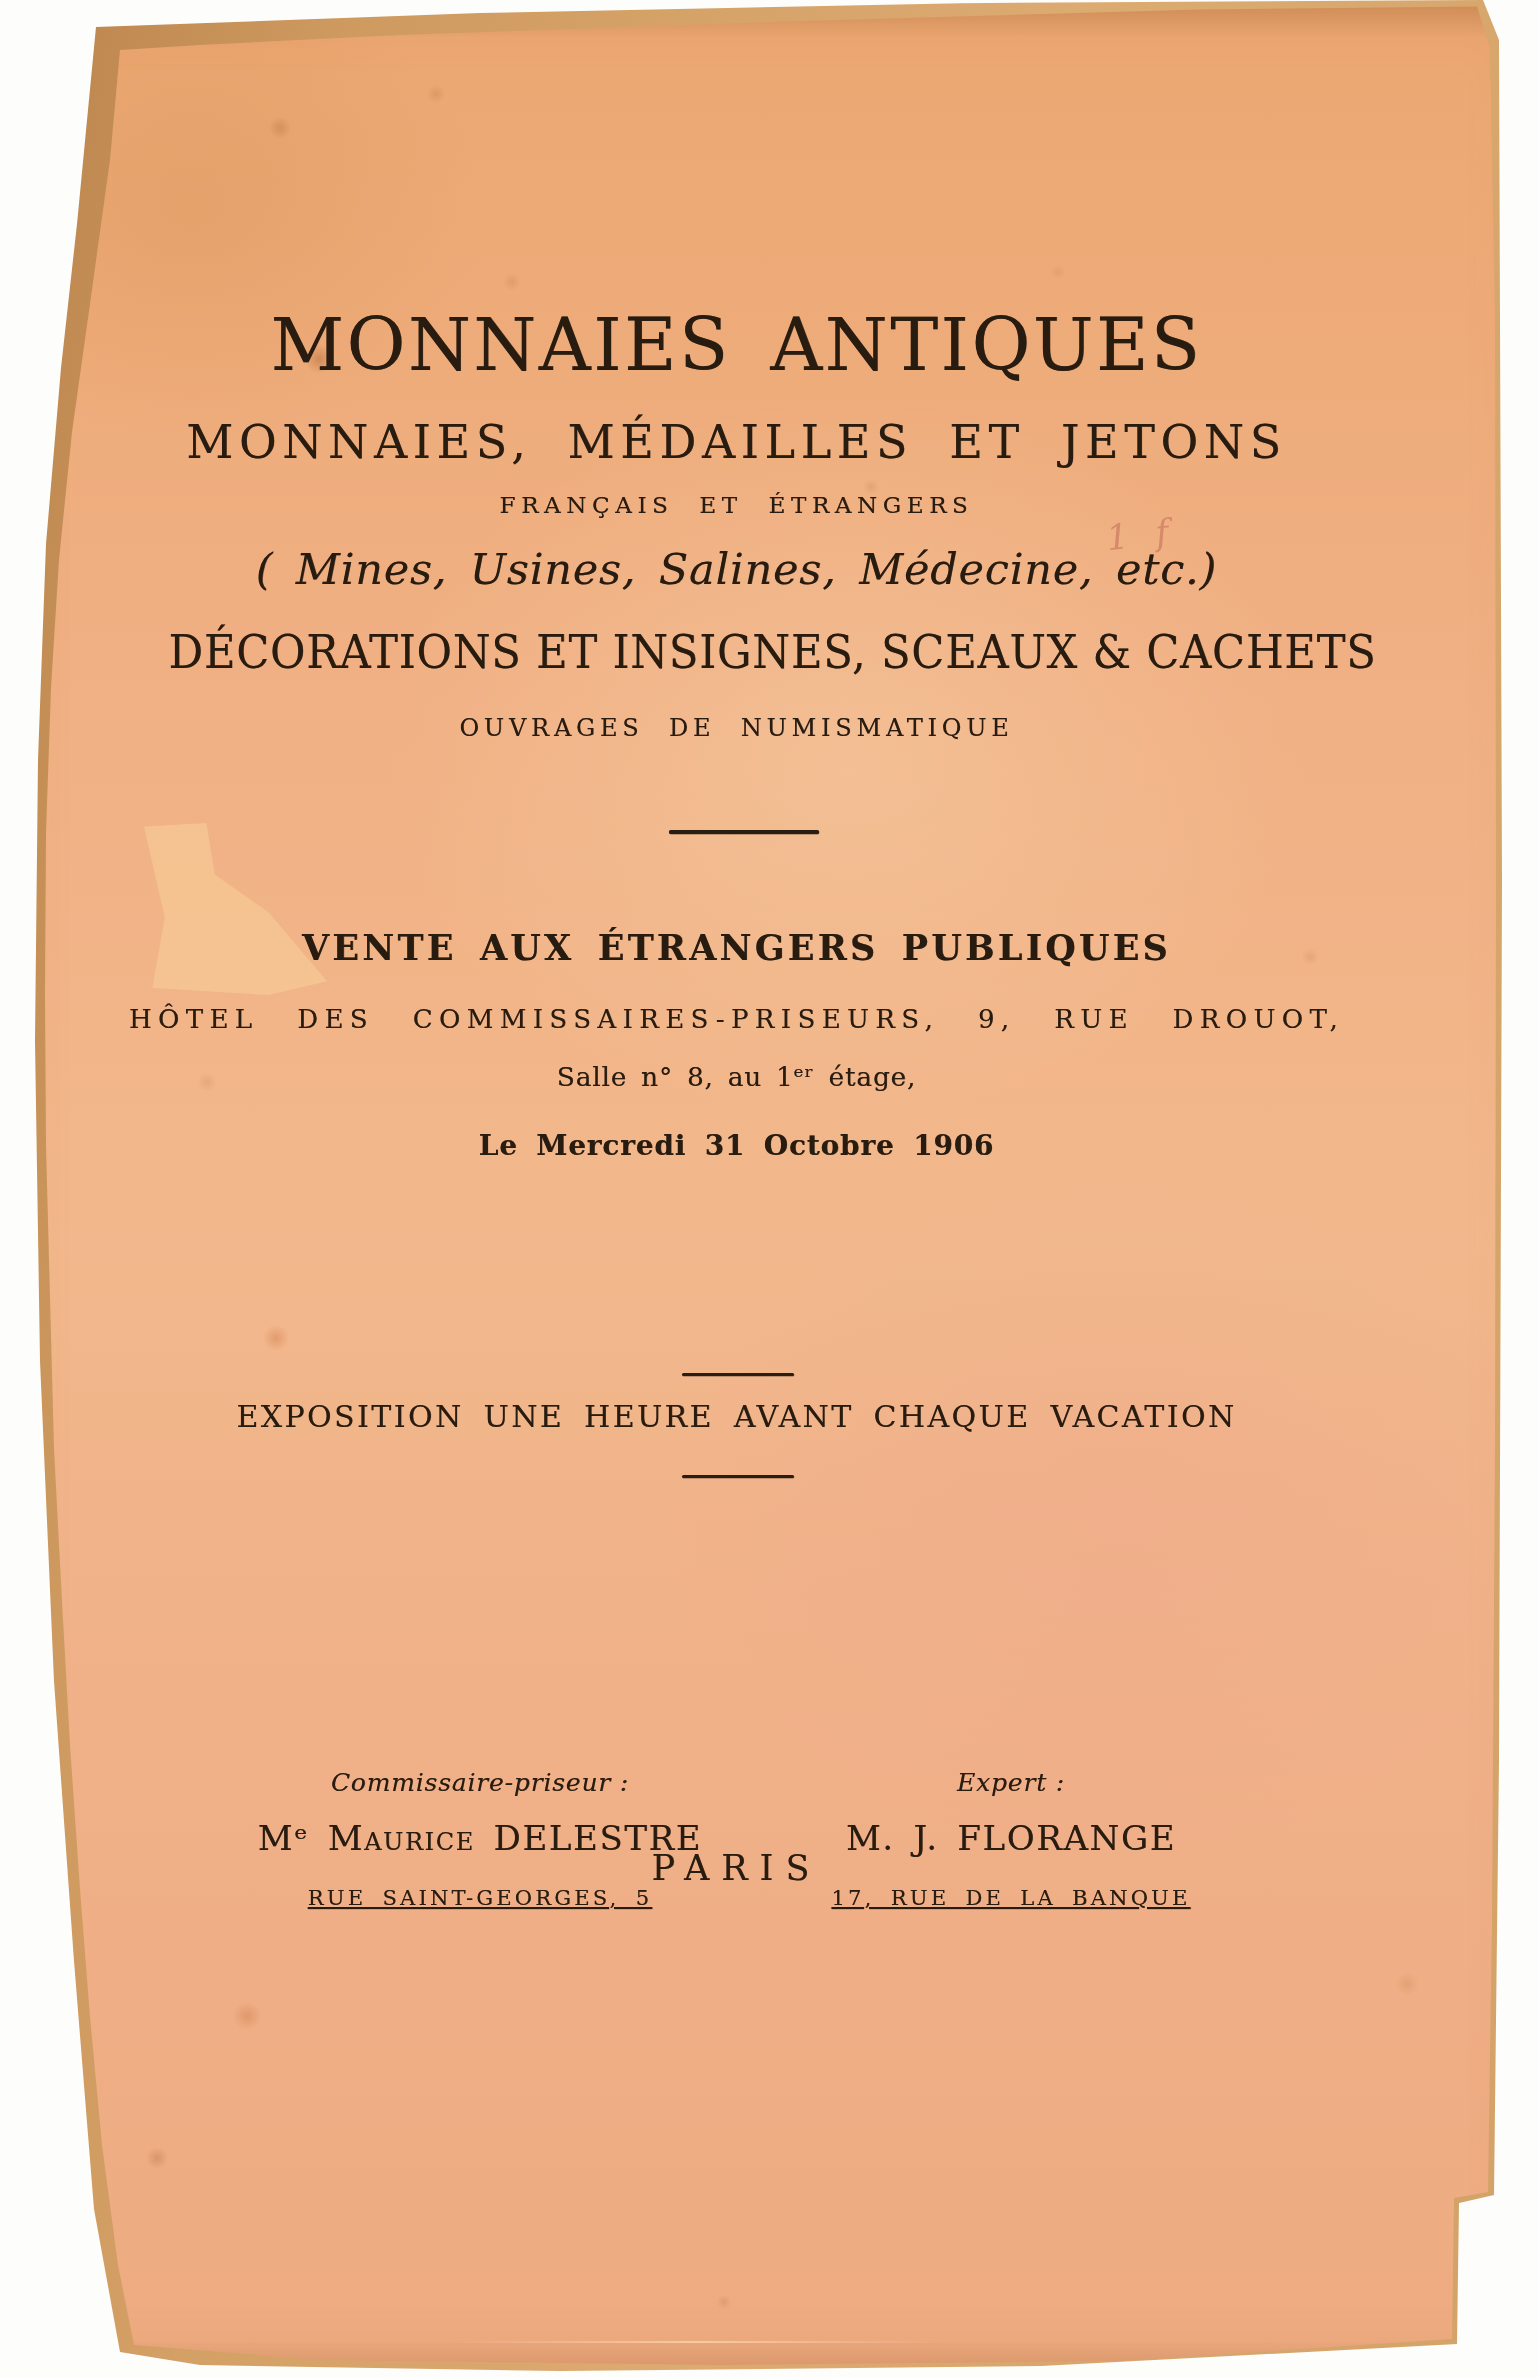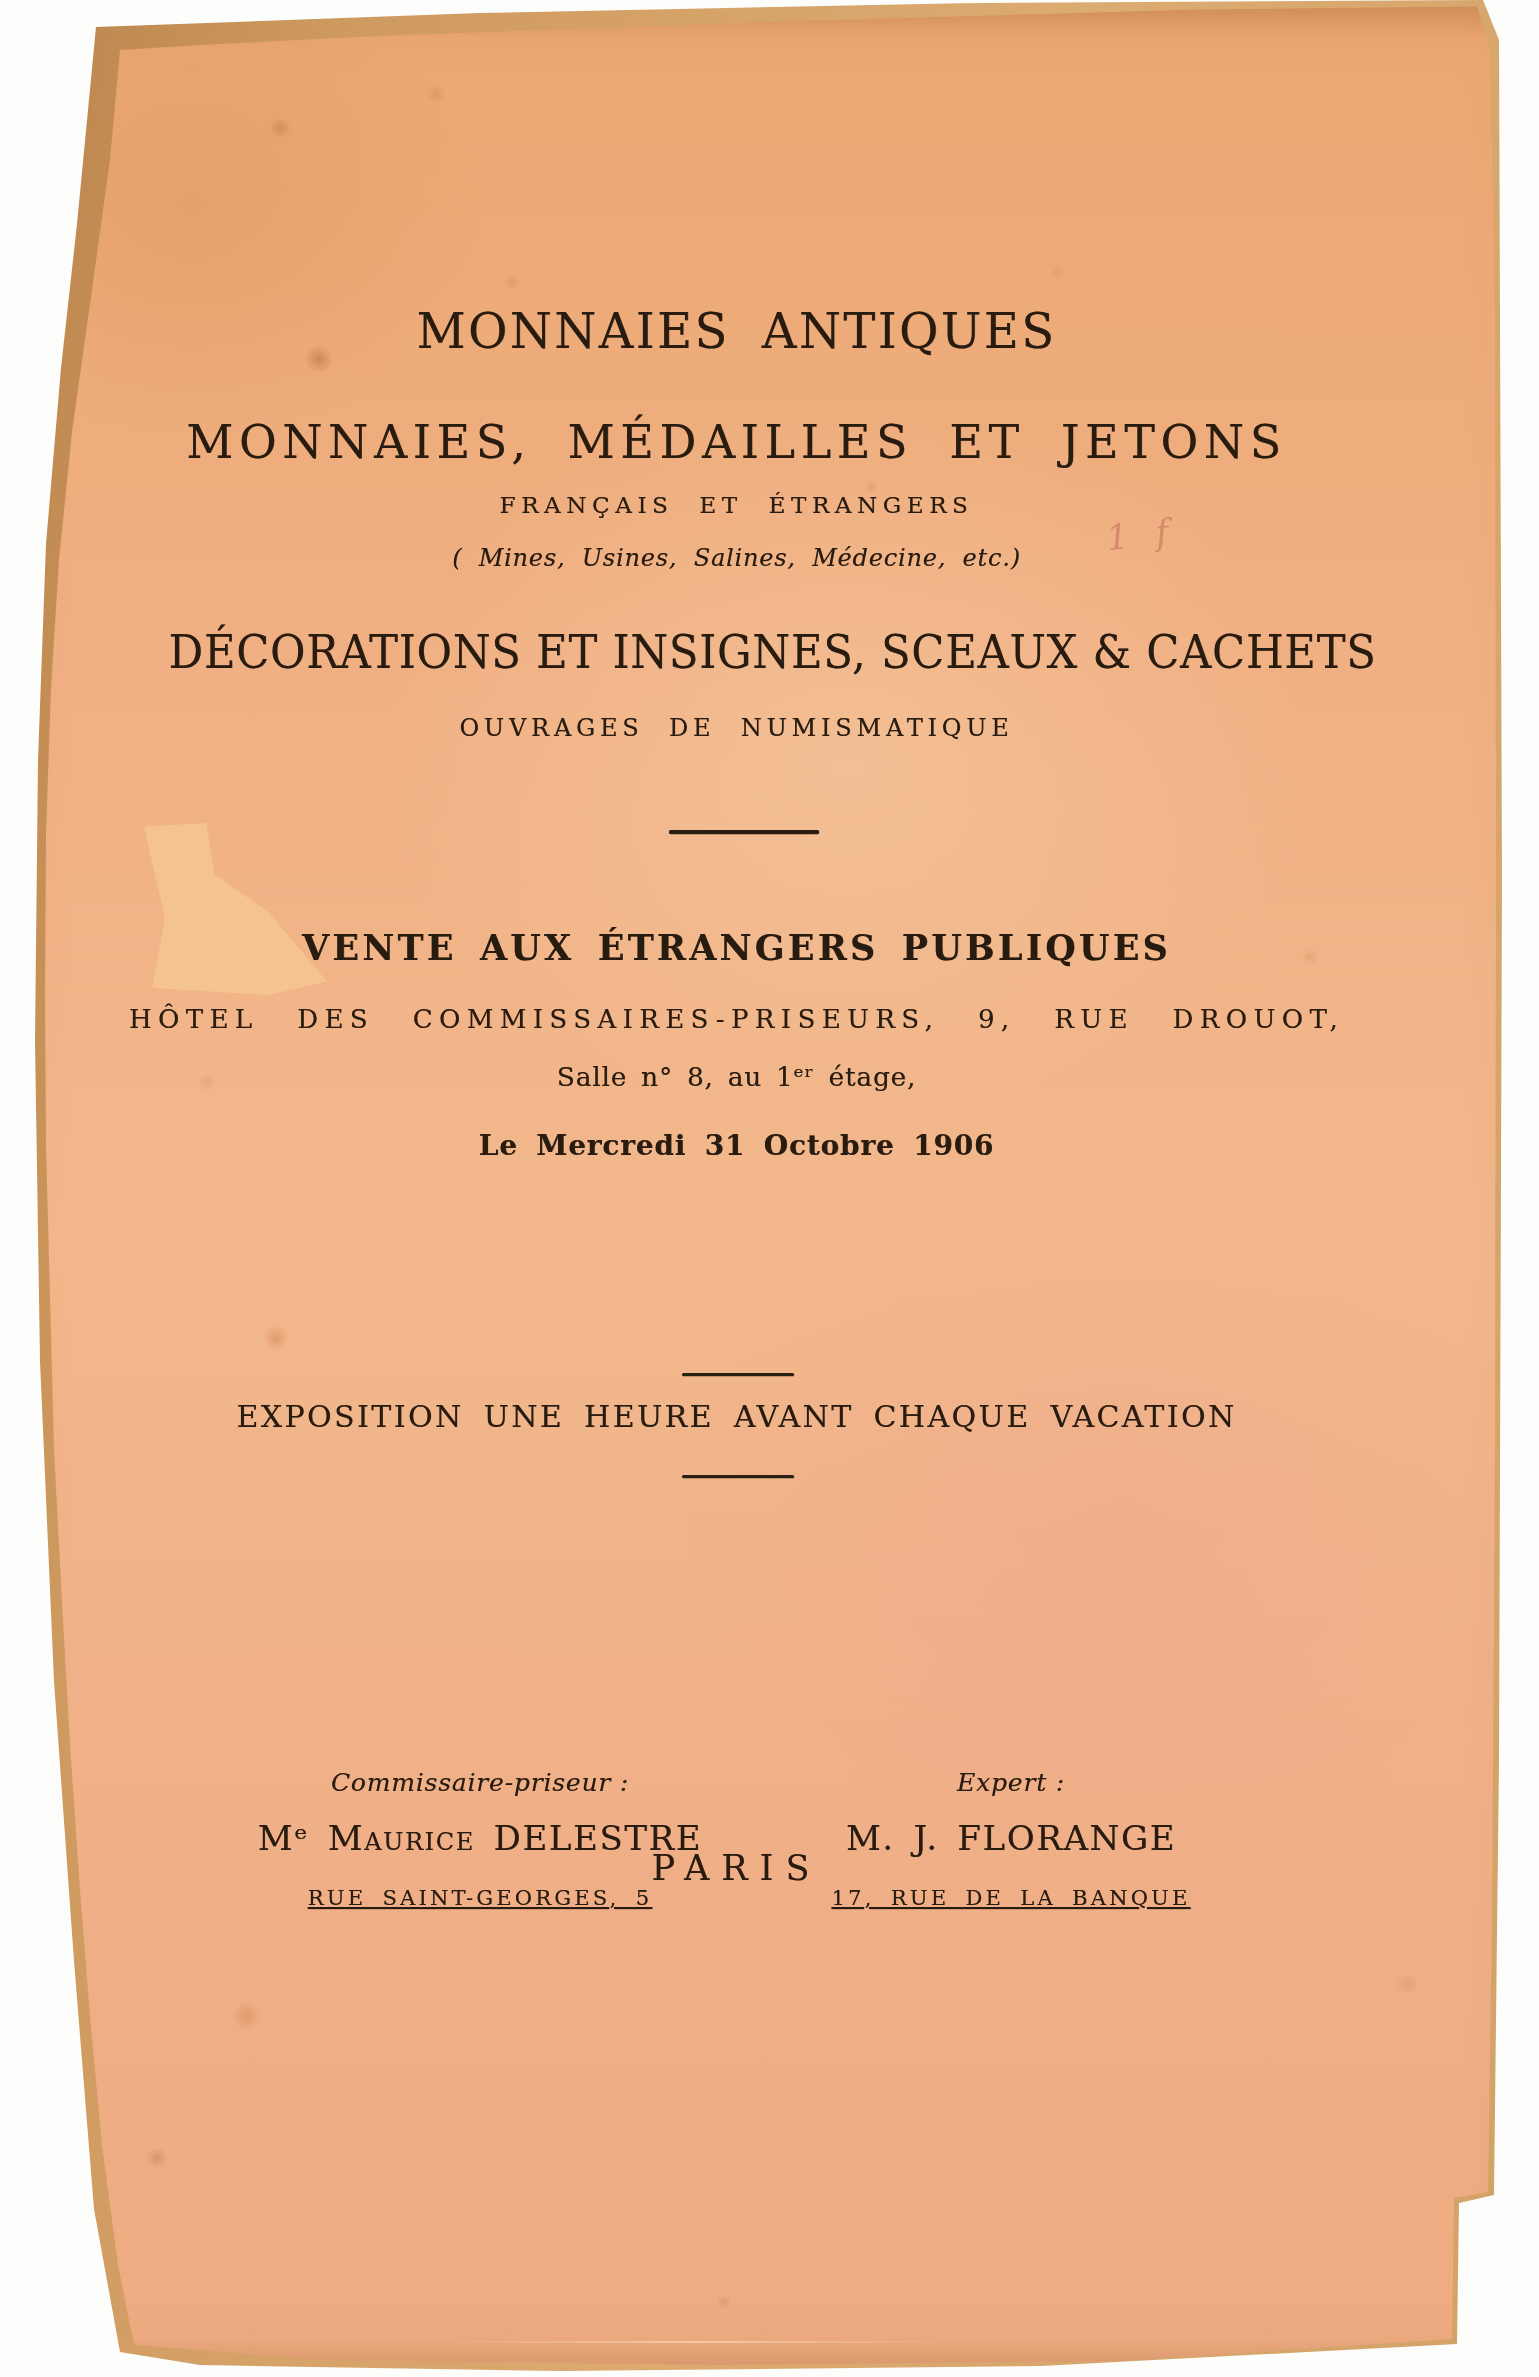--- a/index.html
+++ b/index.html
@@ -62,24 +62,24 @@
   }
   .crease{
     position:absolute;left:448px;top:2341px;width:496px;height:2.4px;
     background:linear-gradient(90deg,rgba(255,232,196,0),rgba(255,232,196,.55),rgba(255,232,196,0));
   }
 
   .txt{position:absolute;left:116px;width:1241px;text-align:center;
        color:#281b10;white-space:nowrap;
        text-shadow:0.3px 0.3px 0.6px rgba(40,27,16,.55);}
 
-  .title      {top:303px;font-size:48px;letter-spacing:2.4px;word-spacing:14.4px;font-weight:500;}
+  .title      {top:303px;font-size:72px;letter-spacing:2.4px;word-spacing:14.4px;font-weight:500;}
   .subtitle   {top:415px;font-size:46px;letter-spacing:5.6px;word-spacing:16px;}
   .cat        {top:492px;font-size:23px;letter-spacing:5.6px;word-spacing:13px;}
-  .topics     {top:544px;font-size:24px;font-style:italic;letter-spacing:0.8px;word-spacing:8px;}
+  .topics     {top:544px;font-size:43px;font-style:italic;letter-spacing:0.8px;word-spacing:8px;}
   .deco       {top:624px;font-size:47px;letter-spacing:0.8px;}
   .deco>span  {display:inline-block;transform:scaleX(.92);transform-origin:center;}
   .works      {top:714px;font-size:24px;letter-spacing:4.8px;word-spacing:13px;}
 
   .vente      {top:927px;font-size:35px;font-weight:700;letter-spacing:3.2px;word-spacing:8px;}
   .hotel      {top:1004px;font-size:26px;letter-spacing:6.4px;word-spacing:24px;}
   .salle      {top:1061px;font-size:26.4px;letter-spacing:0.8px;word-spacing:4.8px;}
   .date       {top:1129px;font-size:28px;font-weight:700;letter-spacing:0.8px;word-spacing:8px;}
   .time       {top:1202px;font-size:27px;font-weight:700;letter-spacing:1.6px;}
   .expo       {top:1399px;font-size:30px;letter-spacing:2.4px;word-spacing:8px;}

